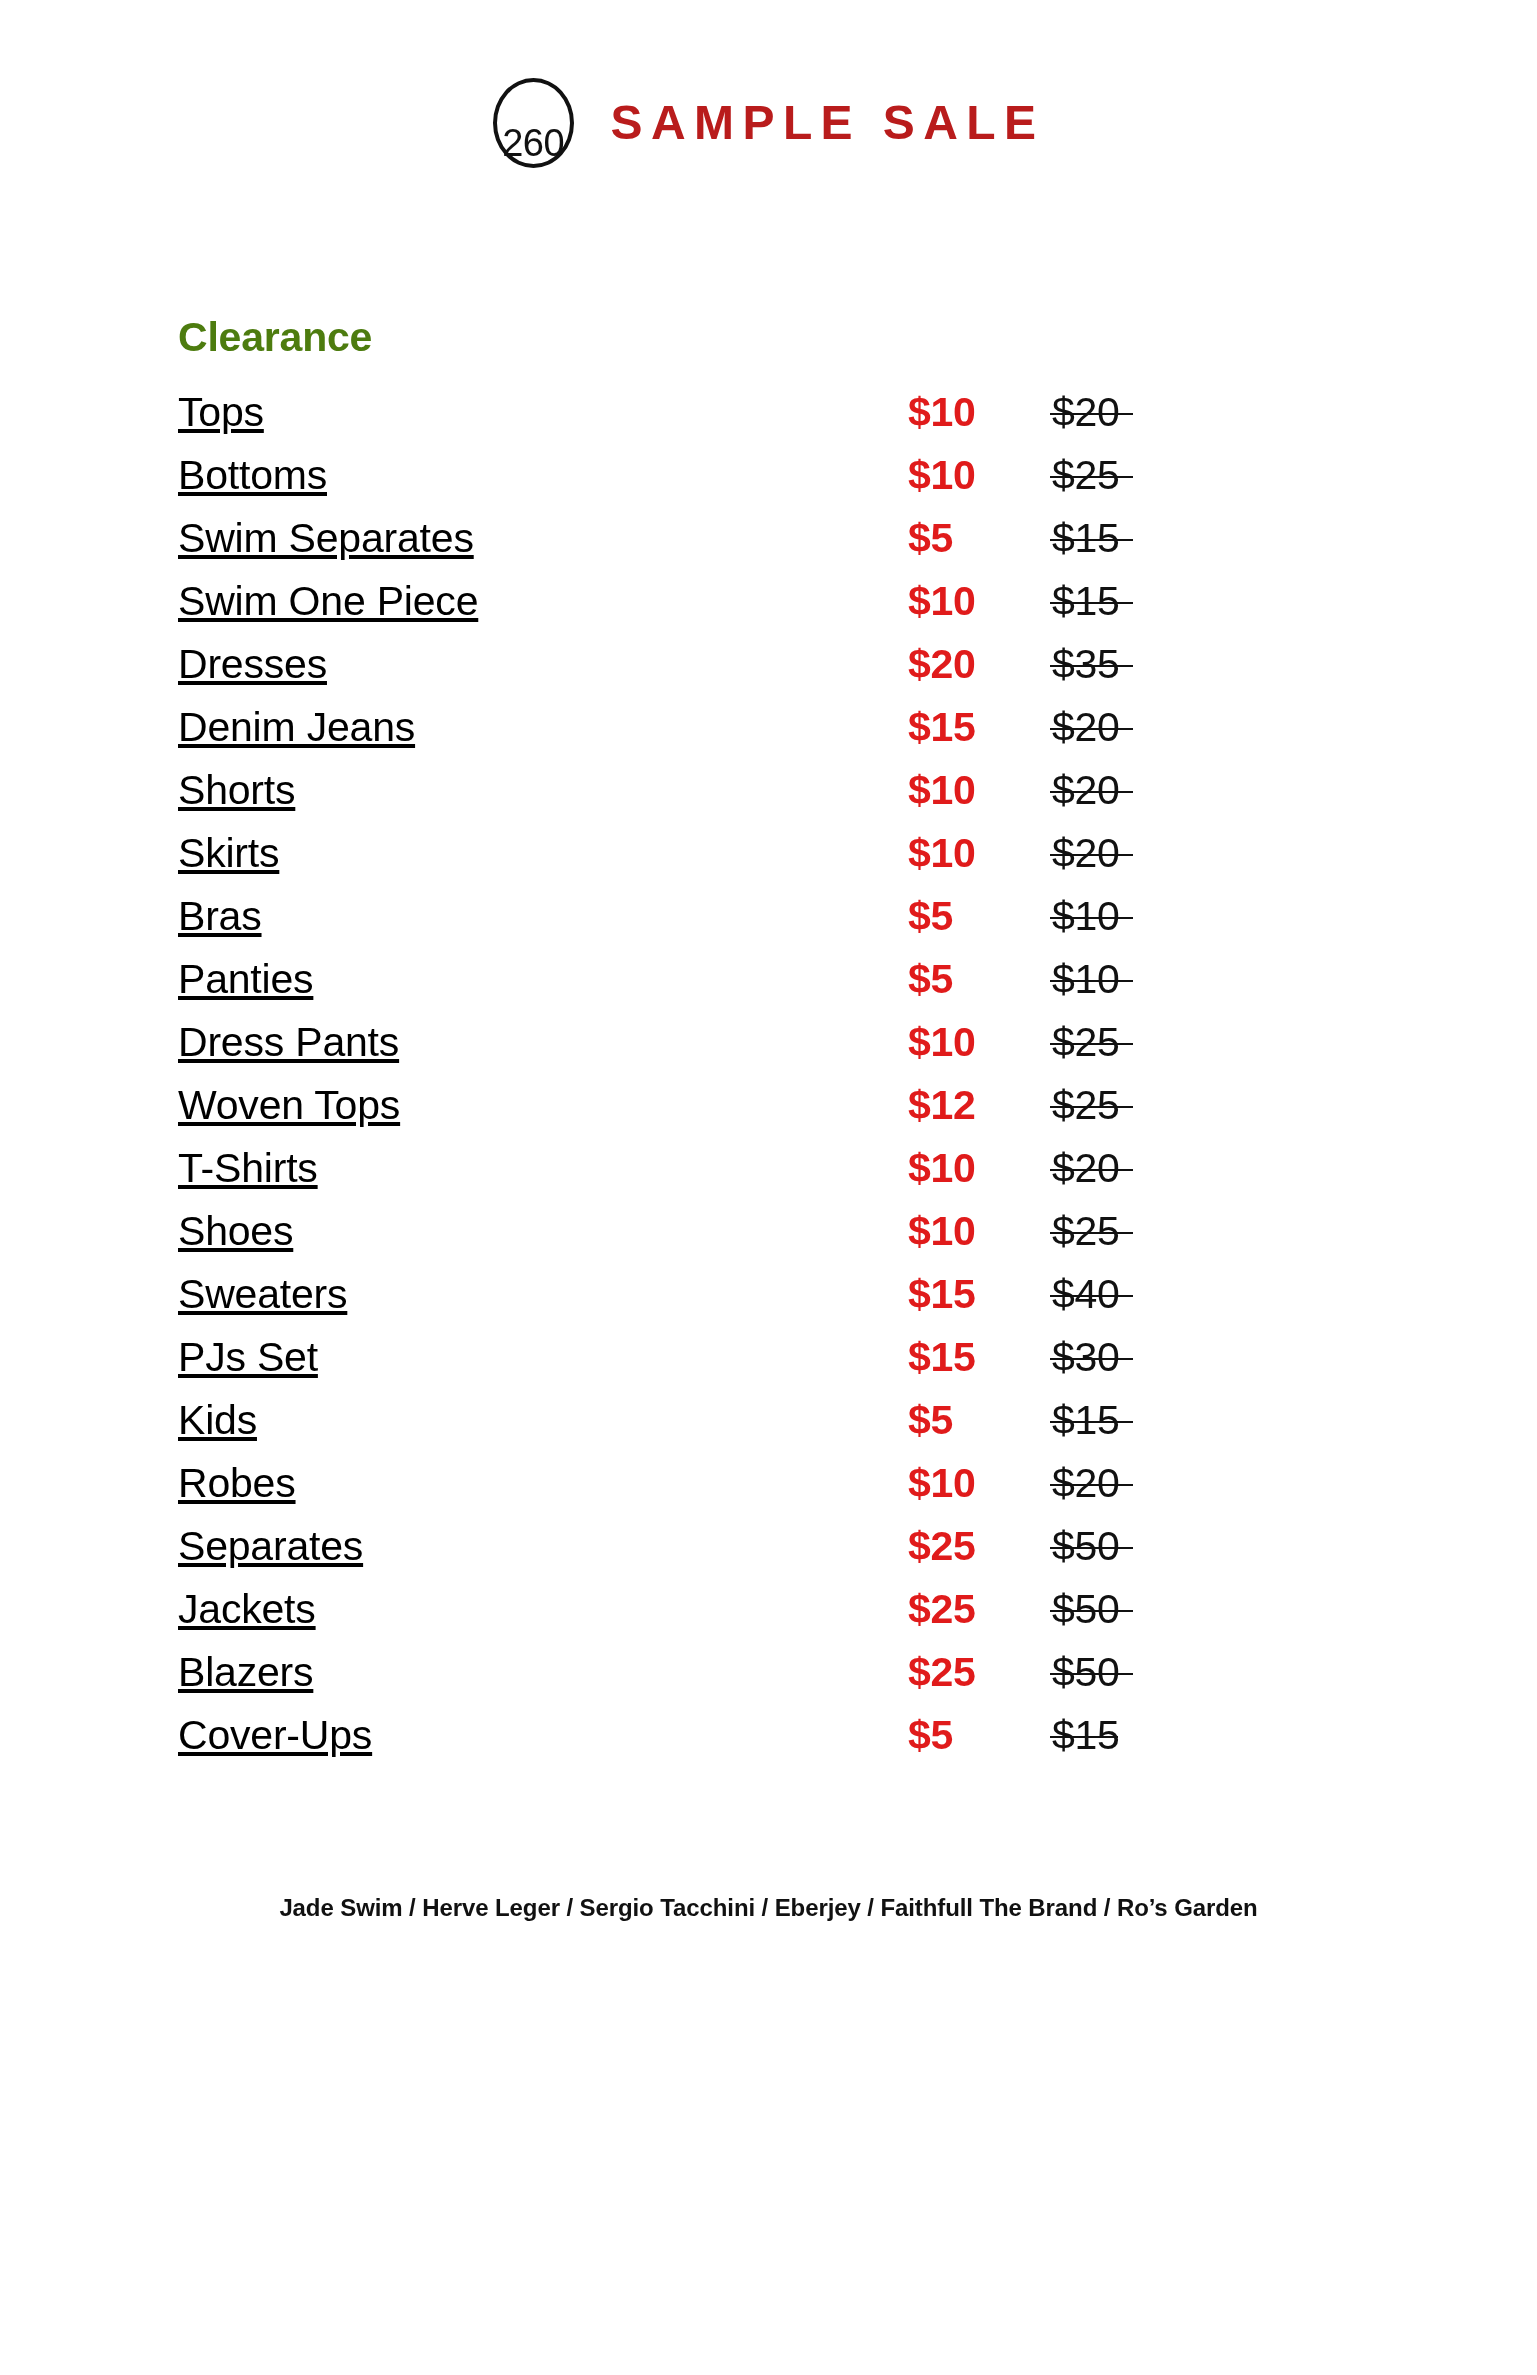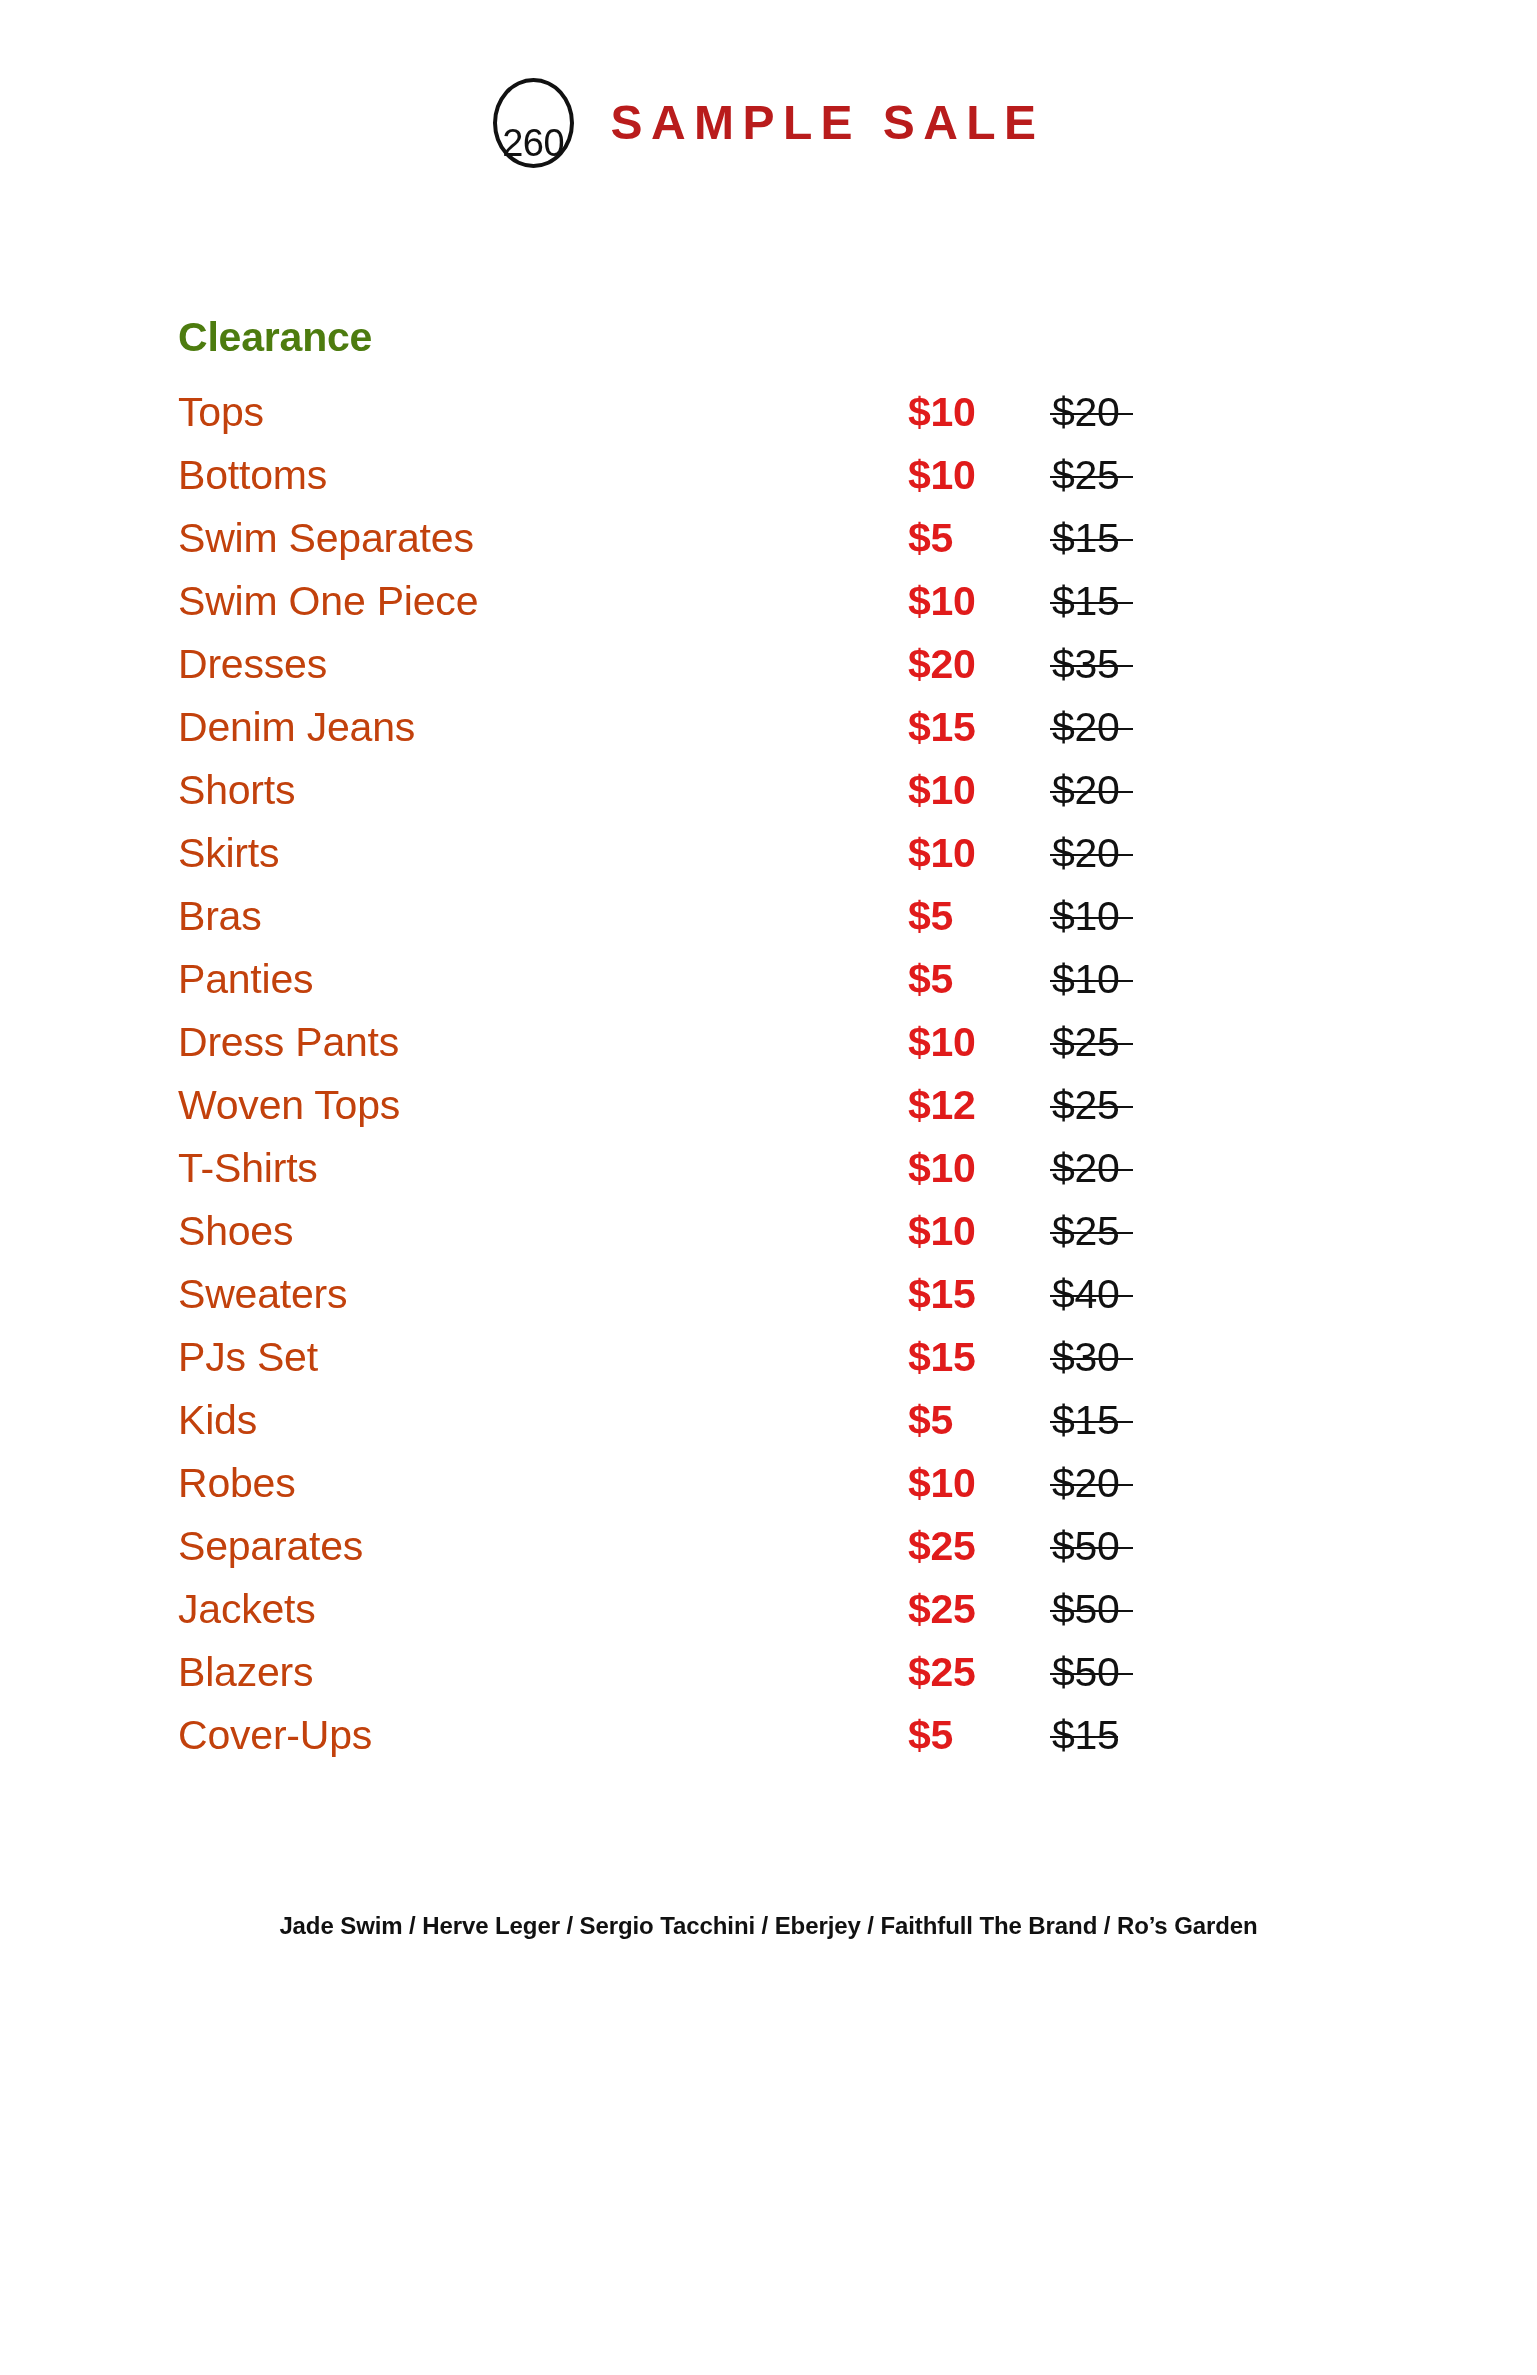--- a/index.html
+++ b/index.html
@@ -95,22 +95,23 @@
     height: 63px;
     line-height: 63px;
   }
 
   .item-name {
     flex: 0 0 auto;
     width: 730px;
     font-size: 41px;
     font-weight: 400;
     letter-spacing: -0.2px;
-    color: #c2410c;
-    white-space: nowrap;
+    color: #000000;
+    white-space: nowrap;
+    text-decoration: underline;
   }
 
   .sale-price {
     flex: 0 0 auto;
     width: 144px;
     font-size: 41px;
     font-weight: 700;
     letter-spacing: -0.3px;
     color: #e01b1b;
     white-space: nowrap;
@@ -155,21 +156,20 @@
   }
 
   .brand-line {
     display: inline-block;
     font-size: 24px;
     font-weight: 700;
     letter-spacing: -0.1px;
     color: #111111;
     line-height: 1.2;
     white-space: nowrap;
-    margin-top: 18px;
   }
 </style>
 </head>
 <body>
 
 <header class="page-header">
   <div class="logo-lockup">
     <div class="logo-badge">
       <span class="logo-badge-number">260</span>
     </div>

